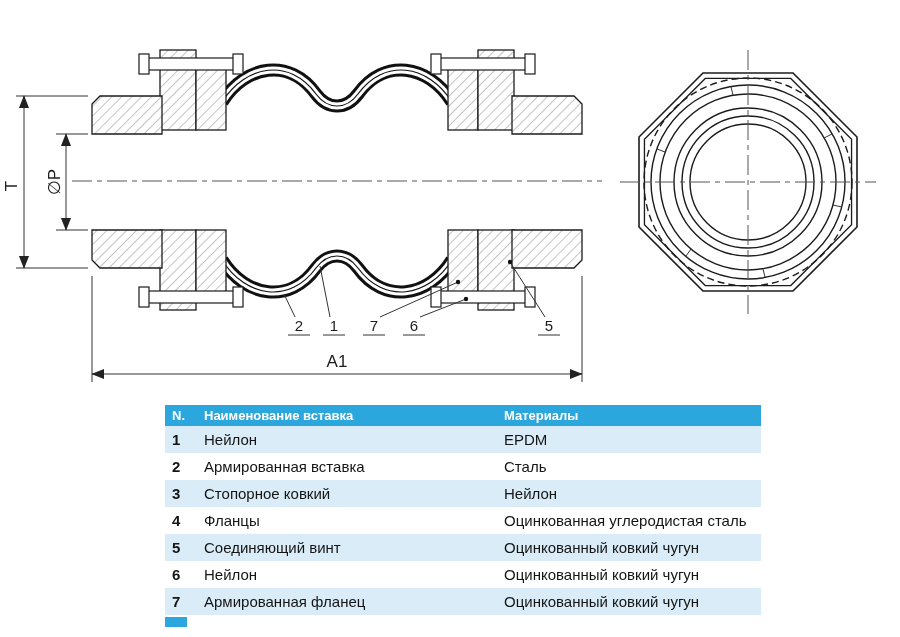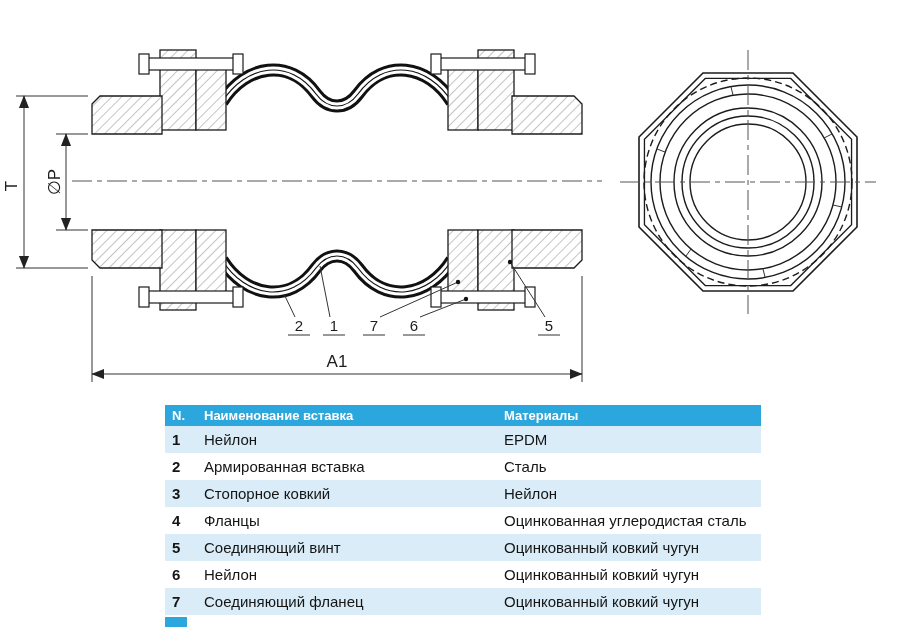--- a/index.html
+++ b/index.html
@@ -205,20 +205,20 @@
         <td>Соединяющий винт</td>
         <td>Оцинкованный ковкий чугун</td>
       </tr>
       <tr>
         <td class="num">6</td>
         <td>Нейлон</td>
         <td>Оцинкованный ковкий чугун</td>
       </tr>
       <tr>
         <td class="num">7</td>
-        <td>Соединяющий фланец</td>
+        <td>Армированная фланец</td>
         <td>Оцинкованный ковкий чугун</td>
       </tr>
     </tbody>
   </table>
   <div class="table-tab"></div>
 
 </div>
 
 </body></html>

